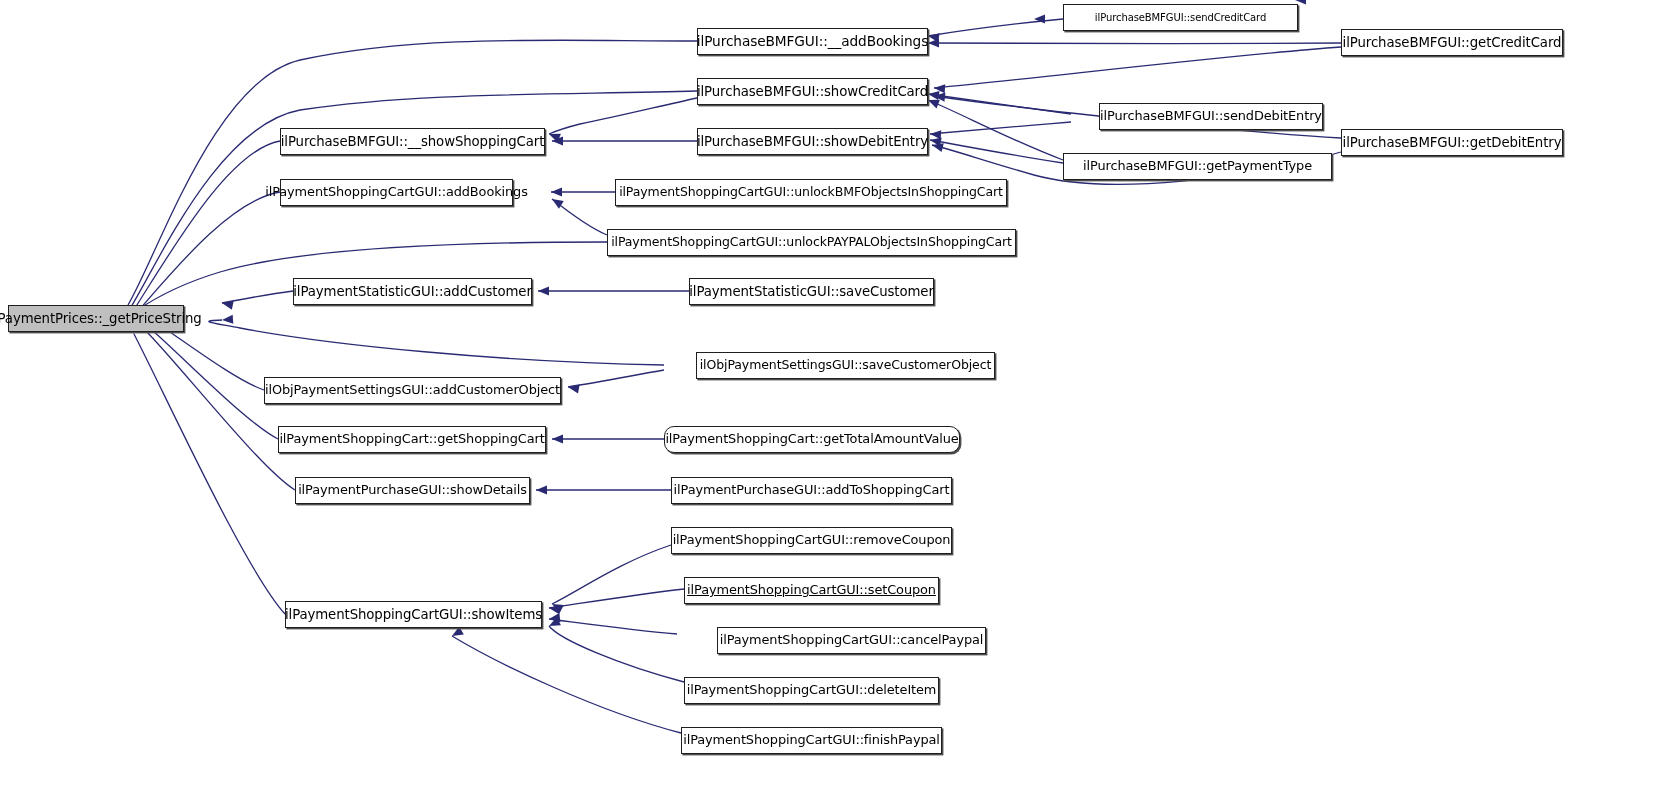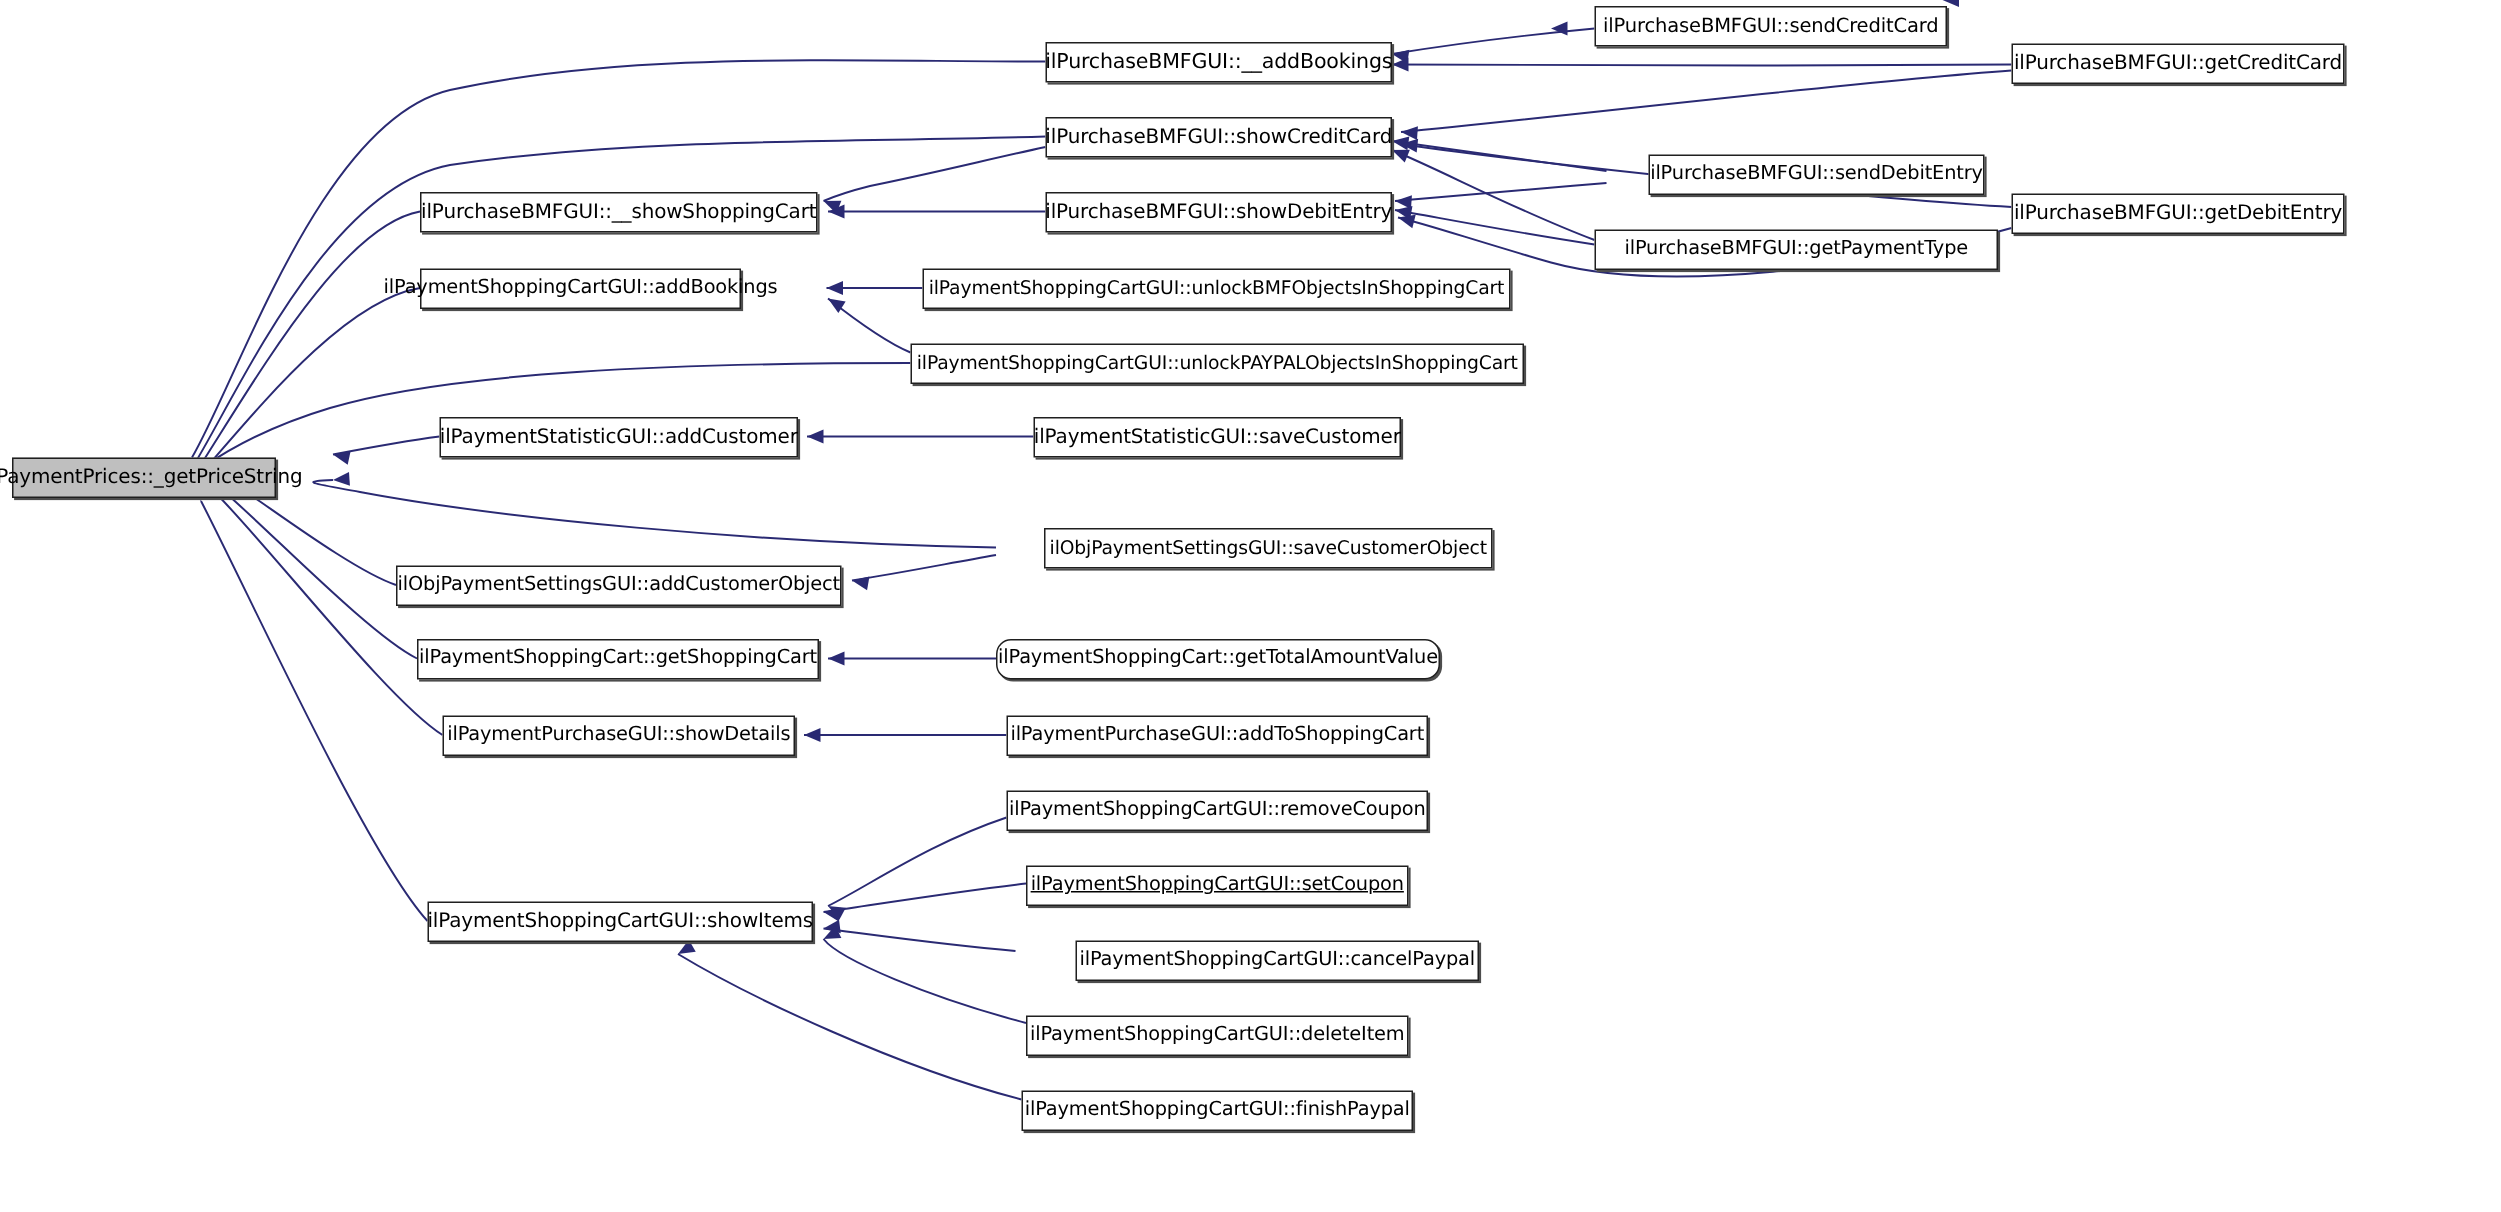--- a/index.html
+++ b/index.html
@@ -123,26 +123,26 @@
       <polygon points="0,0 -11,-4.6 -11,4.6" class="edge-head" transform="translate(452,636) rotate(150)"></polygon>
       <polygon points="0,0 -11,-4.6 -11,4.6" class="edge-head" transform="translate(1034,19) rotate(180)"></polygon>
       <polygon points="0,0 -11,-4.6 -11,4.6" class="edge-head" transform="translate(1295,0) rotate(180)"></polygon>
     </svg>
   <div id="node-layer">
       <div class="node root" style="left: 8px; top: 305px; width: 176px; height: 27px; font-size: 13.3px;">ilPaymentPrices::_getPriceString</div>
       <div class="node" style="left: 697px; top: 28px; width: 231px; height: 27px; font-size: 13.7px;">ilPurchaseBMFGUI::__addBookings</div>
       <div class="node" style="left: 697px; top: 78px; width: 231px; height: 27px; font-size: 13.3px;">ilPurchaseBMFGUI::showCreditCard</div>
       <div class="node" style="left: 280px; top: 128px; width: 265px; height: 27px; font-size: 13.3px;">ilPurchaseBMFGUI::__showShoppingCart</div>
       <div class="node" style="left: 697px; top: 128px; width: 231px; height: 27px; font-size: 13.3px;">ilPurchaseBMFGUI::showDebitEntry</div>
-      <div class="node" style="left: 1063px; top: 4px; width: 235px; height: 27px; font-size: 13px;">ilPurchaseBMFGUI::sendCreditCard</div>
+      <div class="node" style="left: 1063px; top: 4px; width: 235px; height: 27px; font-size: 10px;">ilPurchaseBMFGUI::sendCreditCard</div>
       <div class="node" style="left: 1341px; top: 29px; width: 222px; height: 27px; font-size: 13.3px;">ilPurchaseBMFGUI::getCreditCard</div>
       <div class="node" style="left: 1071px; top: 103px; width: 224px; height: 27px; font-size: 12.9px; margin-left: 28px;">ilPurchaseBMFGUI::sendDebitEntry</div>
       <div class="node" style="left: 1341px; top: 129px; width: 222px; height: 27px; font-size: 13.3px;">ilPurchaseBMFGUI::getDebitEntry</div>
       <div class="node" style="left: 1063px; top: 153px; width: 269px; height: 27px; font-size: 12.9px;">ilPurchaseBMFGUI::getPaymentType</div>
-      <div class="node" style="left: 280px; top: 179px; width: 214px; height: 27px; font-size: 12.9px;">ilPaymentShoppingCartGUI::addBookings</div>
+      <div class="node" style="left: 280px; top: 179px; width: 233px; height: 27px; font-size: 12.9px;">ilPaymentShoppingCartGUI::addBookings</div>
       <div class="node" style="left: 615px; top: 179px; width: 392px; height: 27px; font-size: 12.5px;">ilPaymentShoppingCartGUI::unlockBMFObjectsInShoppingCart</div>
       <div class="node" style="left: 607px; top: 229px; width: 409px; height: 27px; font-size: 12.5px;">ilPaymentShoppingCartGUI::unlockPAYPALObjectsInShoppingCart</div>
       <div class="node" style="left: 293px; top: 278px; width: 239px; height: 27px; font-size: 13.3px;">ilPaymentStatisticGUI::addCustomer</div>
       <div class="node" style="left: 689px; top: 278px; width: 245px; height: 27px; font-size: 13.3px;">ilPaymentStatisticGUI::saveCustomer</div>
       <div class="node" style="left: 664px; top: 352px; width: 299px; height: 27px; font-size: 12.5px; margin-left: 32px;">ilObjPaymentSettingsGUI::saveCustomerObject</div>
       <div class="node" style="left: 264px; top: 377px; width: 297px; height: 27px; font-size: 12.9px;">ilObjPaymentSettingsGUI::addCustomerObject</div>
       <div class="node" style="left: 278px; top: 426px; width: 268px; height: 27px; font-size: 12.9px;">ilPaymentShoppingCart::getShoppingCart</div>
       <div class="node" style="left: 664px; top: 426px; width: 296px; height: 27px; font-size: 12.9px; border-radius: 10px;">ilPaymentShoppingCart::getTotalAmountValue</div>
       <div class="node" style="left: 295px; top: 477px; width: 235px; height: 27px; font-size: 12.9px;">ilPaymentPurchaseGUI::showDetails</div>
       <div class="node" style="left: 671px; top: 477px; width: 281px; height: 27px; font-size: 12.9px;">ilPaymentPurchaseGUI::addToShoppingCart</div>

